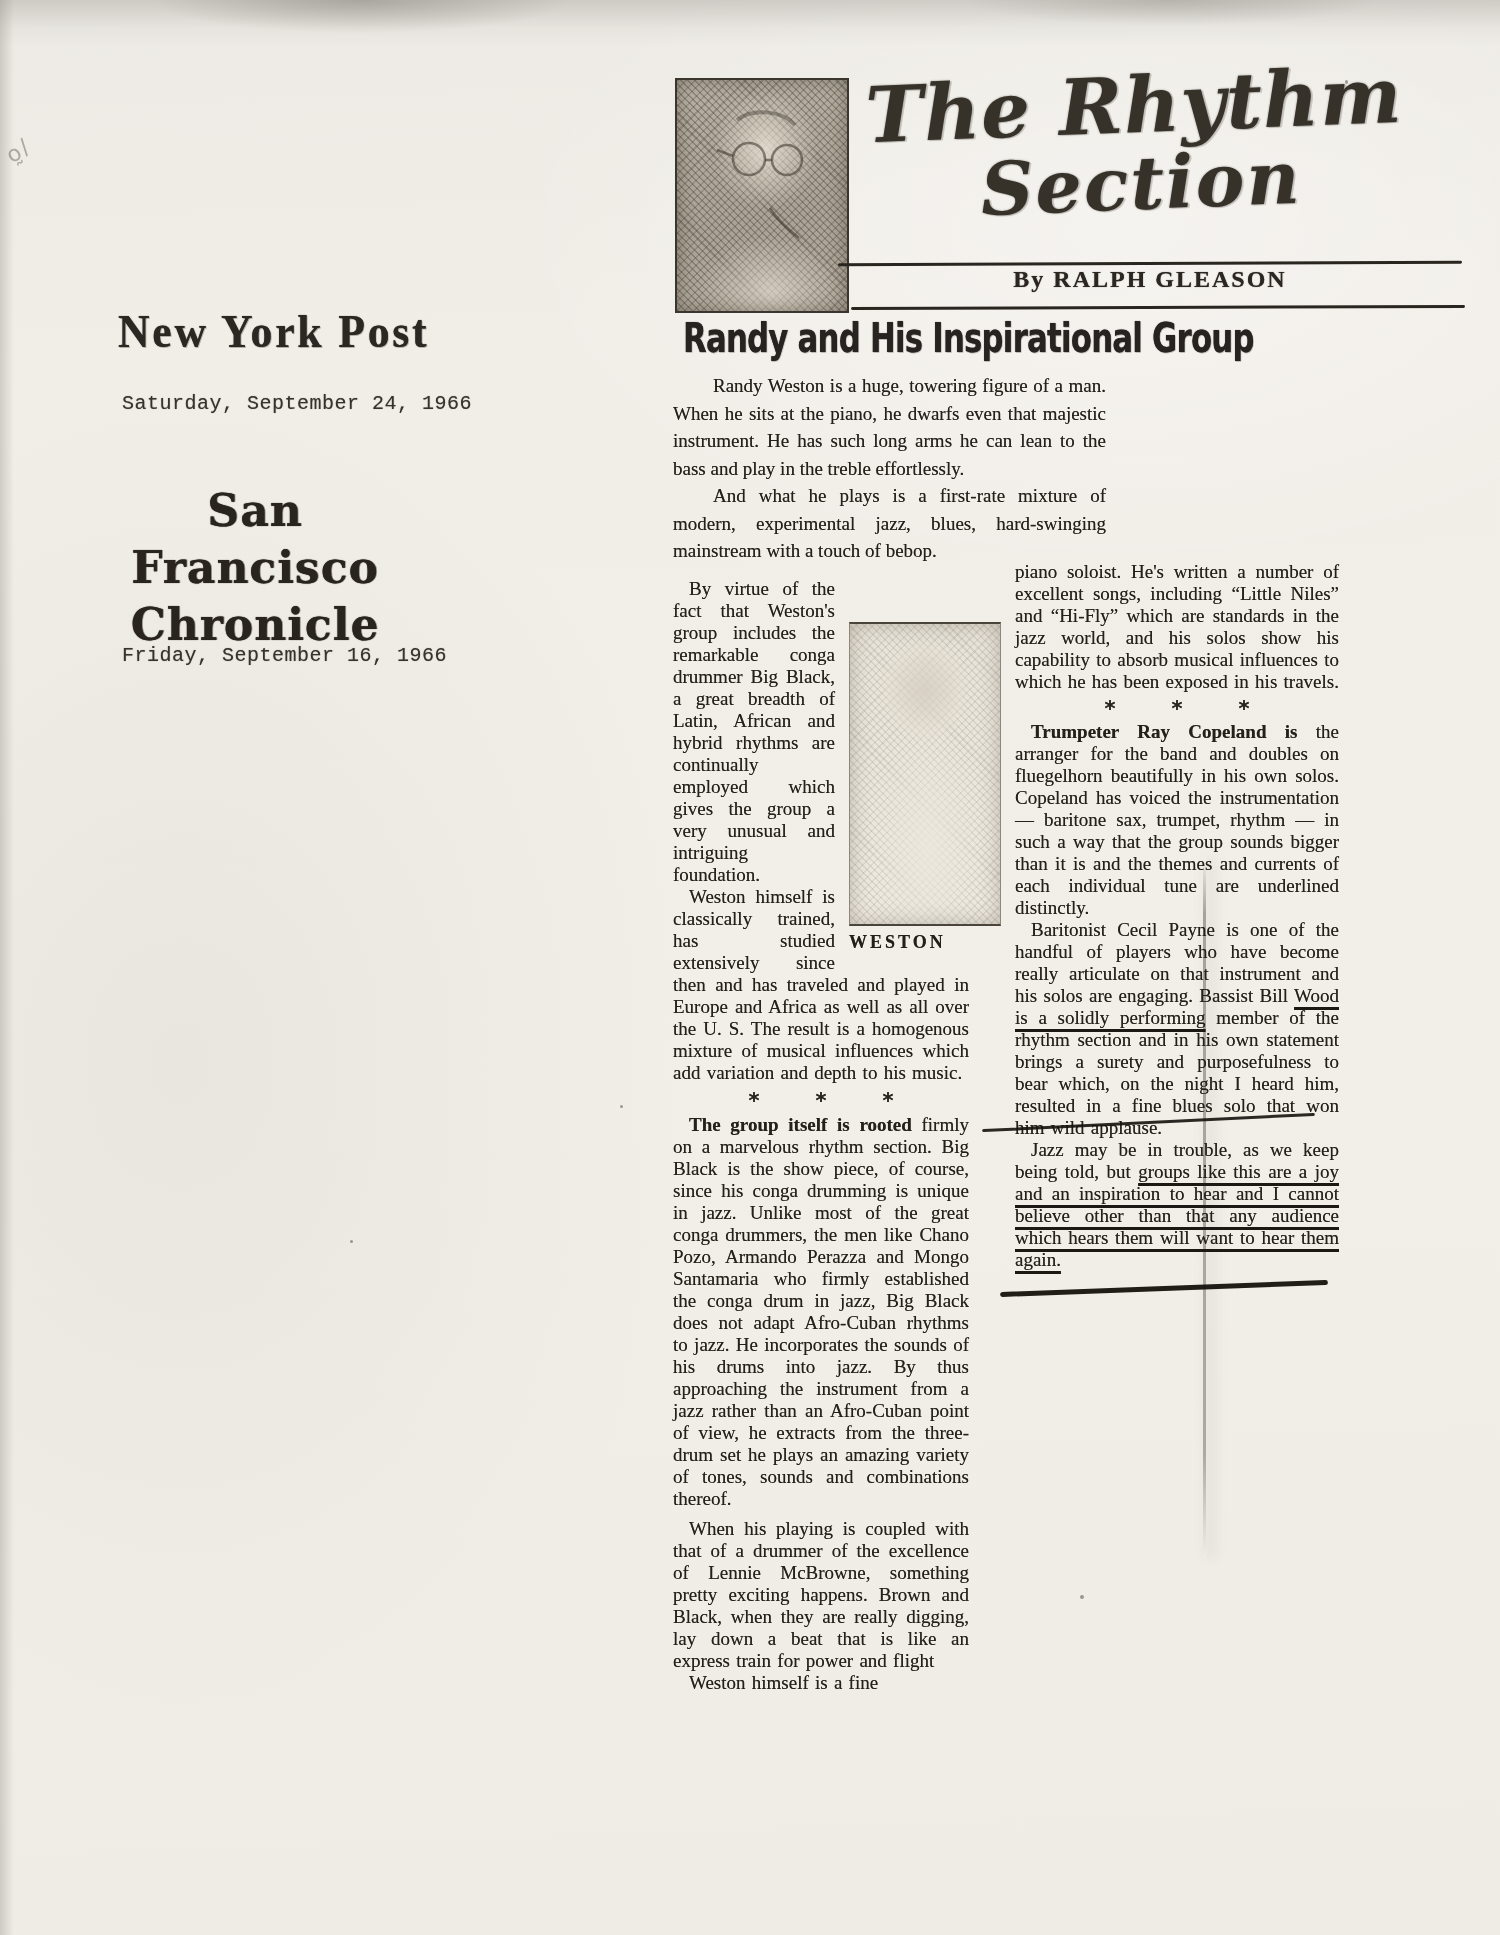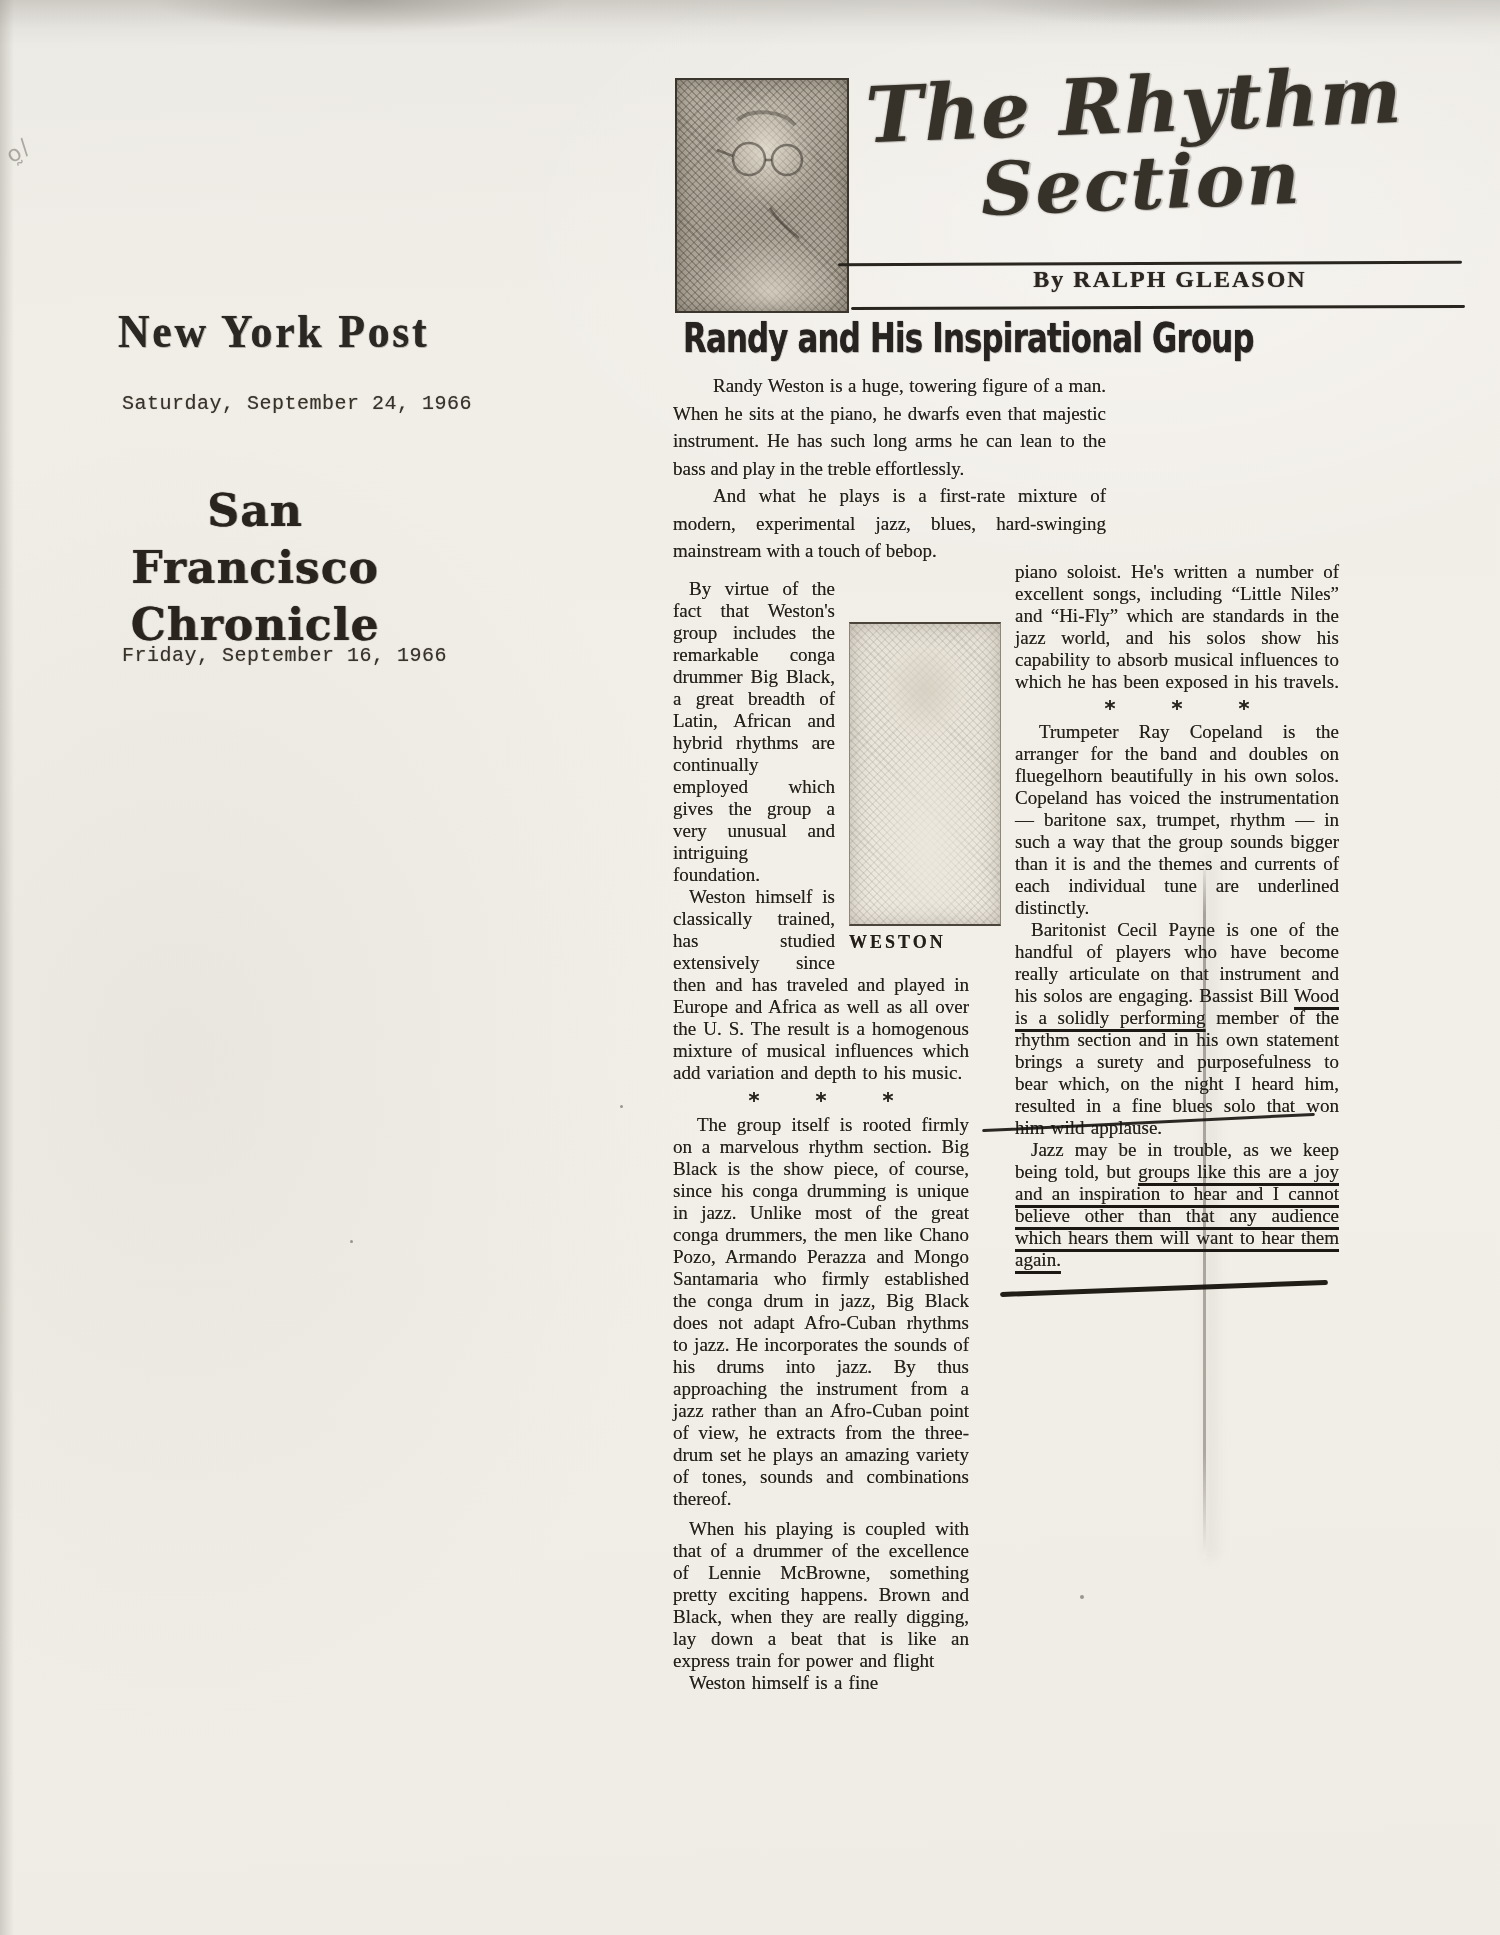--- a/index.html
+++ b/index.html
@@ -55,41 +55,41 @@
     font-family:"DejaVu Serif",serif;font-style:italic;font-weight:bold;color:#36322a;
     transform:rotate(-2.2deg);transform-origin:left top;
     text-shadow:0 0 2px rgba(54,50,42,0.55), 2px 1px 0 rgba(54,50,42,0.18);}
   .script-line1{font-size:77px;line-height:92px;letter-spacing:1px;padding-left:16px;}
   .script-line2{font-size:73px;line-height:84px;letter-spacing:2px;margin-left:128px;margin-top:-10px;}
   .rule{position:absolute;background:#29251f;border-radius:2px;}
   .rule1{left:838px;top:262px;width:624px;height:3px;transform:rotate(-0.25deg);}
   .rule2{left:851px;top:306px;width:614px;height:3px;transform:rotate(-0.2deg);}
   .byline{position:absolute;left:838px;top:266px;width:624px;text-align:center;
     font-family:"Liberation Serif",serif;font-weight:bold;font-size:24px;letter-spacing:2px;
-    color:#2b2620;text-shadow:0 0 1px rgba(43,38,32,0.8);padding-left:20px;}
+    color:#2b2620;text-shadow:0 0 1px rgba(43,38,32,0.8);}
 
   .headline{position:absolute;left:683px;top:314px;white-space:nowrap;
     font-family:"DejaVu Sans",sans-serif;font-weight:bold;font-size:41px;letter-spacing:-1px;
     color:#272320;transform:scaleX(0.75);transform-origin:left;
     text-shadow:0 0 1px rgba(39,35,32,0.9), 1px 1px 0 rgba(39,35,32,0.2);}
 
   
   .bodytext{font-family:"Liberation Serif",serif;color:#24201a;text-align:justify;
     text-shadow:0 0 0.5px rgba(36,32,26,0.6);}
   .intro{position:absolute;left:673px;top:372px;width:433px;font-size:19px;line-height:27.5px;}
   .intro p{margin:0;text-indent:40px;}
   .col{position:absolute;font-size:19px;line-height:22px;word-spacing:1.5px;}
   .col p{margin:0;text-indent:16px;}
   .col p.cont{text-indent:0;}
   .col-left{left:673px;top:578px;width:296px;}
   .col-right{left:1015px;top:561px;width:324px;}
   .brk{display:flex;justify-content:center;gap:56px;height:30px;align-items:center;
     font-family:"DejaVu Sans",sans-serif;font-weight:bold;font-size:21px;color:#29251f;}
   .brk span{transform:translateY(2px);}
-  .b{font-weight:normal;margin-left:8px;}
+  .b{font-weight:bold;}
   .u{text-decoration:underline;text-decoration-thickness:2.5px;text-underline-offset:5px;
      text-decoration-color:#1c1813;}
 
   
   .weston-fig{float:right;width:150px;margin:44px -30px 10px 14px;}
   .weston-photo{width:150px;height:300px;
     background:
       radial-gradient(ellipse 52px 60px at 50% 22%, rgba(214,207,194,0.9), rgba(228,222,210,0.4) 70%, transparent 88%),
       radial-gradient(ellipse 70px 150px at 52% 75%, rgba(236,231,221,0.9), transparent 85%),
       repeating-linear-gradient(45deg, rgba(90,84,74,0.13) 0 1.5px, transparent 1.5px 5px),

